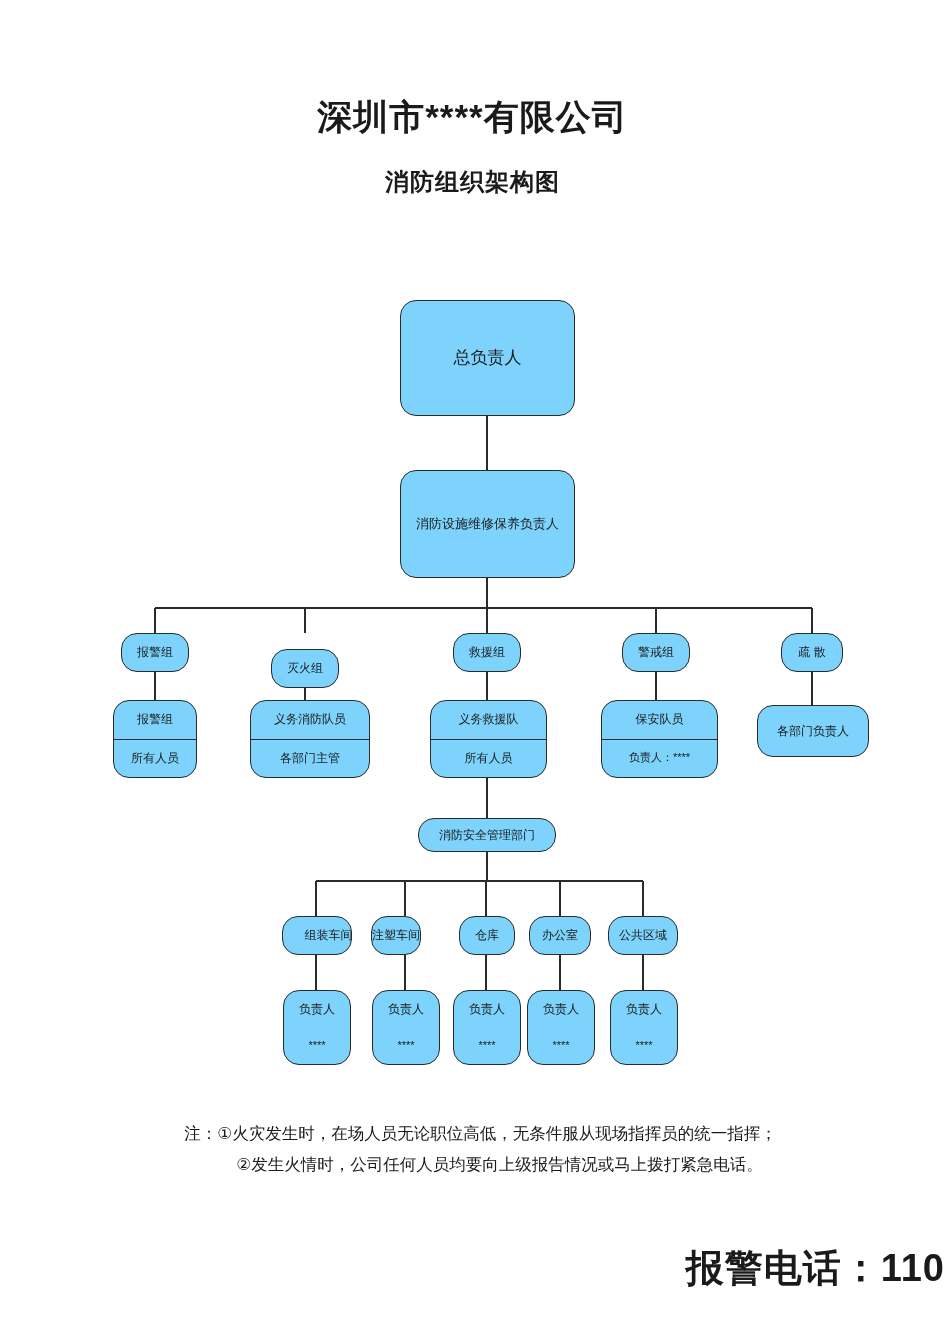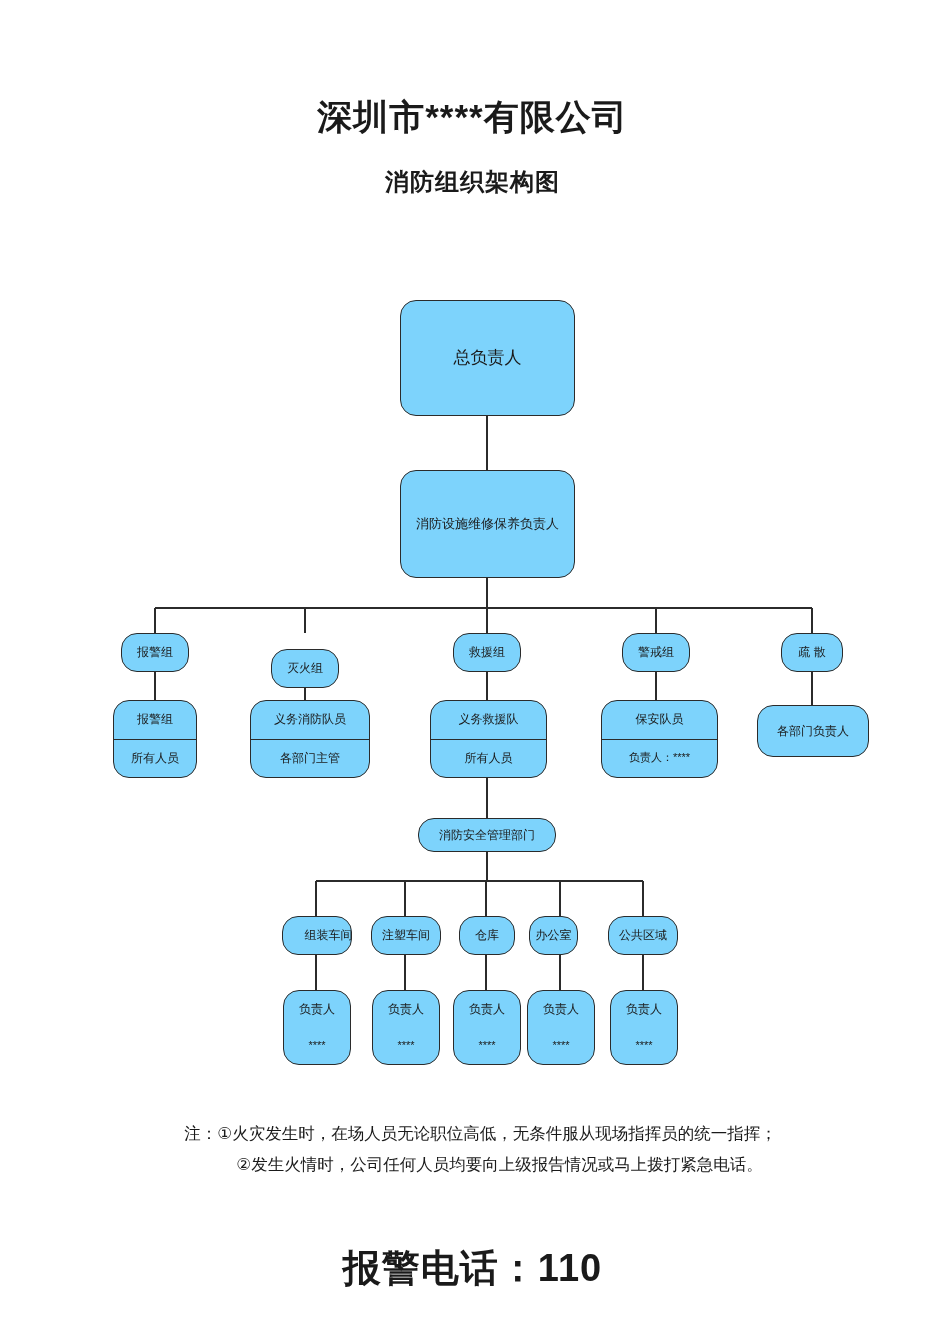--- a/index.html
+++ b/index.html
@@ -102,21 +102,21 @@
     line-height: 1.85;
   }
   .notes .line { white-space: nowrap; }
   .notes .indent { padding-left: 38px; }
 
   .hotline {
     position: absolute;
     left: 0;
     top: 1243px;
     width: 945px;
-    text-align: center;
+    text-align: right;
     font-size: 38px;
     font-weight: bold;
     letter-spacing: 1px;
   }
 </style>
 </head>
 <body>
 
 <div class="doc-title">深圳市****有限公司</div>
 <div class="doc-subtitle">消防组织架构图</div>
@@ -206,27 +206,27 @@
     <div class="cell">各部门负责人</div>
   </div>
 
   <div class="node lvl5 plain" style="left:418px; top:818px; width:138px; height:34px;">
     <div class="cell">消防安全管理部门</div>
   </div>
 
   <div class="node lvl6 plain" style="left:282px; top:916px; width:70px; height:39px;padding-left:23px;">
     <div class="cell">组装车间</div>
   </div>
-  <div class="node lvl6 plain" style="left:371px; top:916px; width:70px; height:39px;">
+  <div class="node lvl6 plain" style="left:371px; top:916px; width:50px; height:39px;">
     <div class="cell">注塑车间</div>
   </div>
   <div class="node lvl6 plain" style="left:459px; top:916px; width:56px; height:39px;">
     <div class="cell">仓库</div>
   </div>
-  <div class="node lvl6 plain" style="left:529px; top:916px; width:49px; height:39px;">
+  <div class="node lvl6 plain" style="left:529px; top:916px; width:62px; height:39px;">
     <div class="cell">办公室</div>
   </div>
   <div class="node lvl6 plain" style="left:608px; top:916px; width:70px; height:39px;">
     <div class="cell">公共区域</div>
   </div>
 
   <div class="node lvl6 plain" style="left:283px; top:990px; width:68px; height:75px;">
     <div class="cell">负责人</div>
     <div class="cell small-star">****</div>
   </div>

